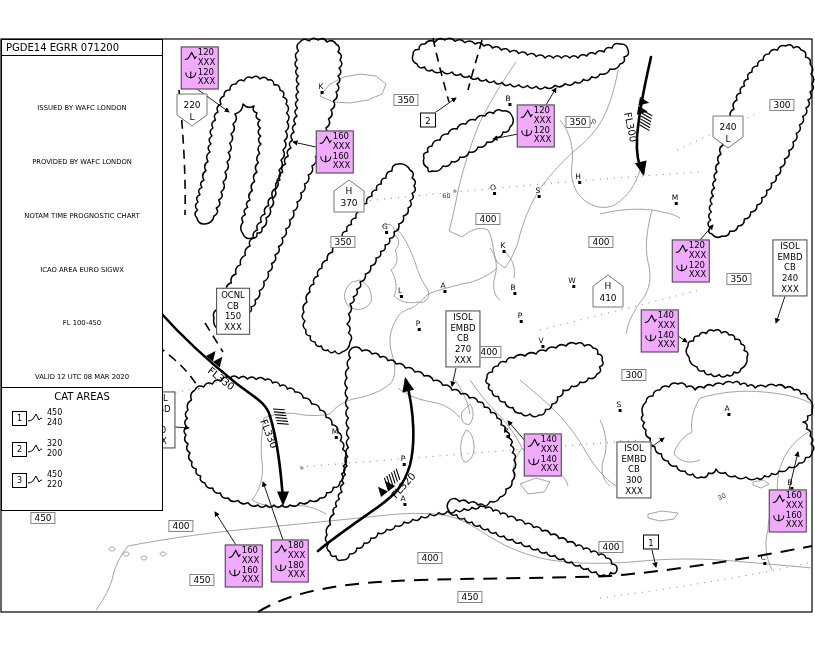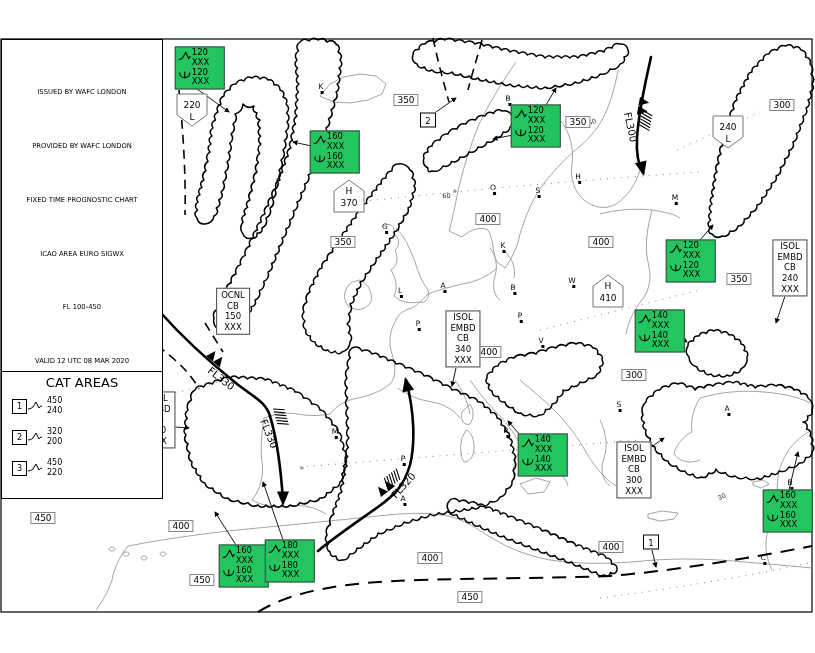--- a/index.html
+++ b/index.html
@@ -6,28 +6,28 @@
   #stage{position:relative;width:815px;height:653px;background:#fff;overflow:hidden;
          font-family:"DejaVu Sans","Liberation Sans",sans-serif;color:#000;}
   #map-svg{position:absolute;left:0;top:0;}
   
   #legend{position:absolute;left:1px;top:39px;width:160px;background:#fff;border:1px solid #000;z-index:30;}
   #legend .ttl{border-bottom:1px solid #000;font-size:10px;padding:2px 3px 2px 4px;white-space:nowrap;}
   #legend .sec{border-bottom:1px solid #000;padding:4px 2px;text-align:center;font-size:6.8px;line-height:1.45;}
   #legend .sec div{white-space:nowrap;margin-top:44px;}
   #legend .gap{height:7px;}
   #legend .catsec{padding:3px 2px 10px 2px;text-align:left;font-size:6.8px;}
-  .cat-title{text-align:center;font-size:13px;margin-bottom:4px;}
+  .cat-title{text-align:center;font-size:10px;margin-bottom:4px;}
   .cat-row{display:flex;align-items:center;margin:6px 0 10px 8px;}
   .cat-num{width:13px;height:13px;border:1px solid #000;display:flex;align-items:center;justify-content:center;font-size:8px;flex:0 0 auto;}
   .cat-vals{margin-left:4px;font-size:8px;line-height:1.3;}
   
   .abs{position:absolute;transform:translate(-50%,-50%);z-index:20;}
   .flbox{border:1px solid #858585;background:#fff;padding:0px 3px;font-size:9px;white-space:nowrap;z-index:15;}
-  .wxbox{border:1px solid #444;background:#22c55e;padding:1px 15px 1px 2px;font-size:8.5px;line-height:1.15;}
+  .wxbox{border:1px solid #444;background:#f0abfc;padding:1px 3px 1px 2px;font-size:8.5px;line-height:1.15;}
   .wxrow{display:flex;align-items:flex-start;}
   .wxicon{width:14px;height:10px;flex:0 0 auto;margin-top:2px;}
   .wxvals{text-align:left;}
   .cbbox{border:1px solid #444;background:#fff;padding:1px 4px;font-size:8.5px;line-height:1.25;text-align:center;white-space:nowrap;}
   .catmark{width:14px;height:13px;border:1px solid #000;background:#fff;display:flex;align-items:center;justify-content:center;font-size:8.5px;}
   .city{position:absolute;font-size:7.5px;z-index:8;transform:translate(-50%,-100%);}
   .city:after{content:"";position:absolute;left:50%;top:100%;width:3px;height:3px;background:#000;}
   .mlabel{position:absolute;font-size:6.5px;color:#333;z-index:6;}
 </style>
 </head>
@@ -132,24 +132,25 @@
         <text x="15" y="26" text-anchor="middle" font-size="9">410</text>
       </g>
       <g transform="translate(713,116)">
         <polygon points="0,0 30,0 30,21 15,32 0,21" fill="#fff" stroke="#777" stroke-width="1"></polygon>
         <text x="15" y="14" text-anchor="middle" font-size="9">240</text>
         <text x="15" y="26" text-anchor="middle" font-size="9">L</text>
       </g>
     </svg>
 
   <div id="legend">
+    <div class="ttl">PGDE14 EGRR 071200</div>
     <div class="sec">
       <div>ISSUED BY WAFC LONDON</div>
       <div>PROVIDED BY WAFC LONDON</div>
-      <div>FIXED TIME PROGNOSTIC CHART</div>
+      <div>NOTAM TIME PROGNOSTIC CHART</div>
       <div>ICAO AREA EURO SIGWX</div>
       <div>FL 100-450</div>
       <div>VALID 12 UTC 08 MAR 2020</div>
     </div>
     <div class="catsec">
       <div class="cat-title">CAT AREAS</div>
       <div class="cat-row">
         <span class="cat-num">1</span>
         <svg class="catzig" width="16" height="12" viewBox="0 0 16 12">
             <path d="M1,9 Q4,9 6,7 L9,2 L12,8 Q13,6 15,6" fill="none" stroke="#000" stroke-width="1"></path>
@@ -348,21 +349,21 @@
       <div class="cbbox abs" style="left: 233px; top: 311px;">
         <div>OCNL</div>
         <div>CB</div>
         <div>150</div>
         <div>XXX</div>
       </div>
       <div class="cbbox abs" style="left: 463px; top: 339px;">
         <div>ISOL</div>
         <div>EMBD</div>
         <div>CB</div>
-        <div>340</div>
+        <div>270</div>
         <div>XXX</div>
       </div>
       <div class="cbbox abs" style="left: 158px; top: 420px;">
         <div>ISOL</div>
         <div>EMBD</div>
         <div>CB</div>
         <div>300</div>
         <div>XXX</div>
       </div>
       <div class="cbbox abs" style="left: 790px; top: 268px;">

